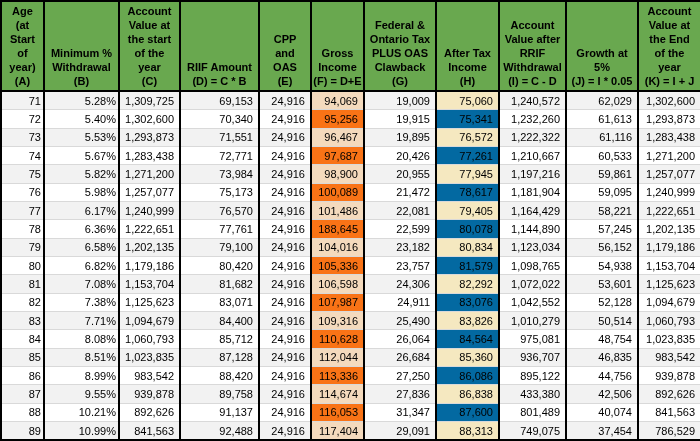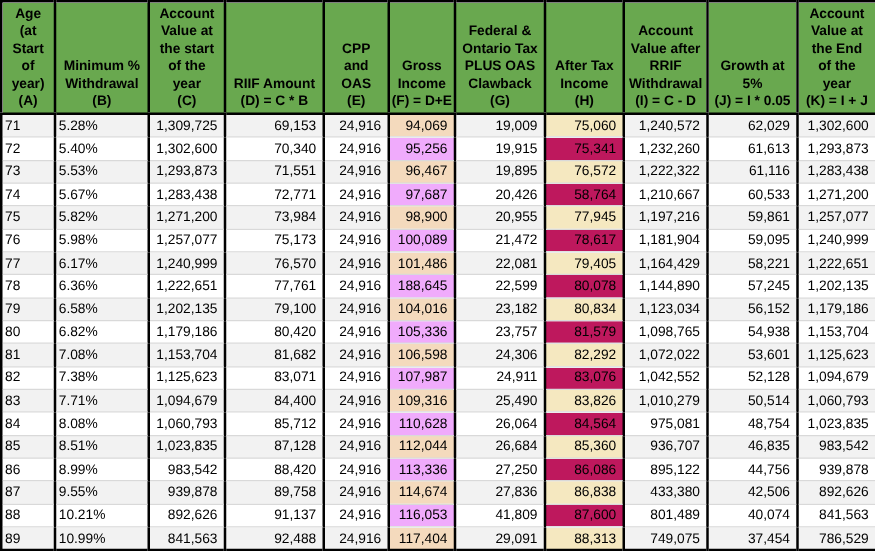--- a/index.html
+++ b/index.html
@@ -28,25 +28,25 @@
     color: #000000;
     font-size: 11px;
     height: 18px;
     padding: 0 5px 0 2px;
     text-align: right;
     border-bottom: 1px solid #d9d9d9;
     vertical-align: middle;
   }
   tbody tr:last-child td { border-bottom: none; }
   tbody tr:nth-child(odd) td { background: #f2f2f2; }
-  td.col-a, td.col-b { text-align: left; padding: 0 2px; }
+  td.col-a, td.col-b { text-align: right; padding: 0 2px; }
   
-  tbody td.col-f { background: #f0abfc; }
+  tbody td.col-f { background: #f97316; }
   tbody tr:nth-child(odd) td.col-f { background: #f4dabd; }
-  tbody td.col-h { background: #be185d; }
+  tbody td.col-h { background: #0369a1; }
   tbody tr:nth-child(odd) td.col-h { background: #f5e8c0; }
 </style>
 </head>
 <body>
 
 <div class="sheet">
   <table>
     <colgroup>
       <col style="width:43px">
         <col style="width:75px">
@@ -151,21 +151,21 @@
           <td class="col-k">1,283,438</td>
         </tr>
         <tr>
           <td class="col-a">74</td>
           <td class="col-b">5.67%</td>
           <td class="col-c">1,283,438</td>
           <td class="col-d">72,771</td>
           <td class="col-e">24,916</td>
           <td class="col-f">97,687</td>
           <td class="col-g">20,426</td>
-          <td class="col-h">58,764</td>
+          <td class="col-h">77,261</td>
           <td class="col-i">1,210,667</td>
           <td class="col-j">60,533</td>
           <td class="col-k">1,271,200</td>
         </tr>
         <tr>
           <td class="col-a">75</td>
           <td class="col-b">5.82%</td>
           <td class="col-c">1,271,200</td>
           <td class="col-d">73,984</td>
           <td class="col-e">24,916</td>
@@ -332,21 +332,21 @@
           <td class="col-j">42,506</td>
           <td class="col-k">892,626</td>
         </tr>
         <tr>
           <td class="col-a">88</td>
           <td class="col-b">10.21%</td>
           <td class="col-c">892,626</td>
           <td class="col-d">91,137</td>
           <td class="col-e">24,916</td>
           <td class="col-f">116,053</td>
-          <td class="col-g">41,809</td>
+          <td class="col-g">31,347</td>
           <td class="col-h">87,600</td>
           <td class="col-i">801,489</td>
           <td class="col-j">40,074</td>
           <td class="col-k">841,563</td>
         </tr>
         <tr>
           <td class="col-a">89</td>
           <td class="col-b">10.99%</td>
           <td class="col-c">841,563</td>
           <td class="col-d">92,488</td>

